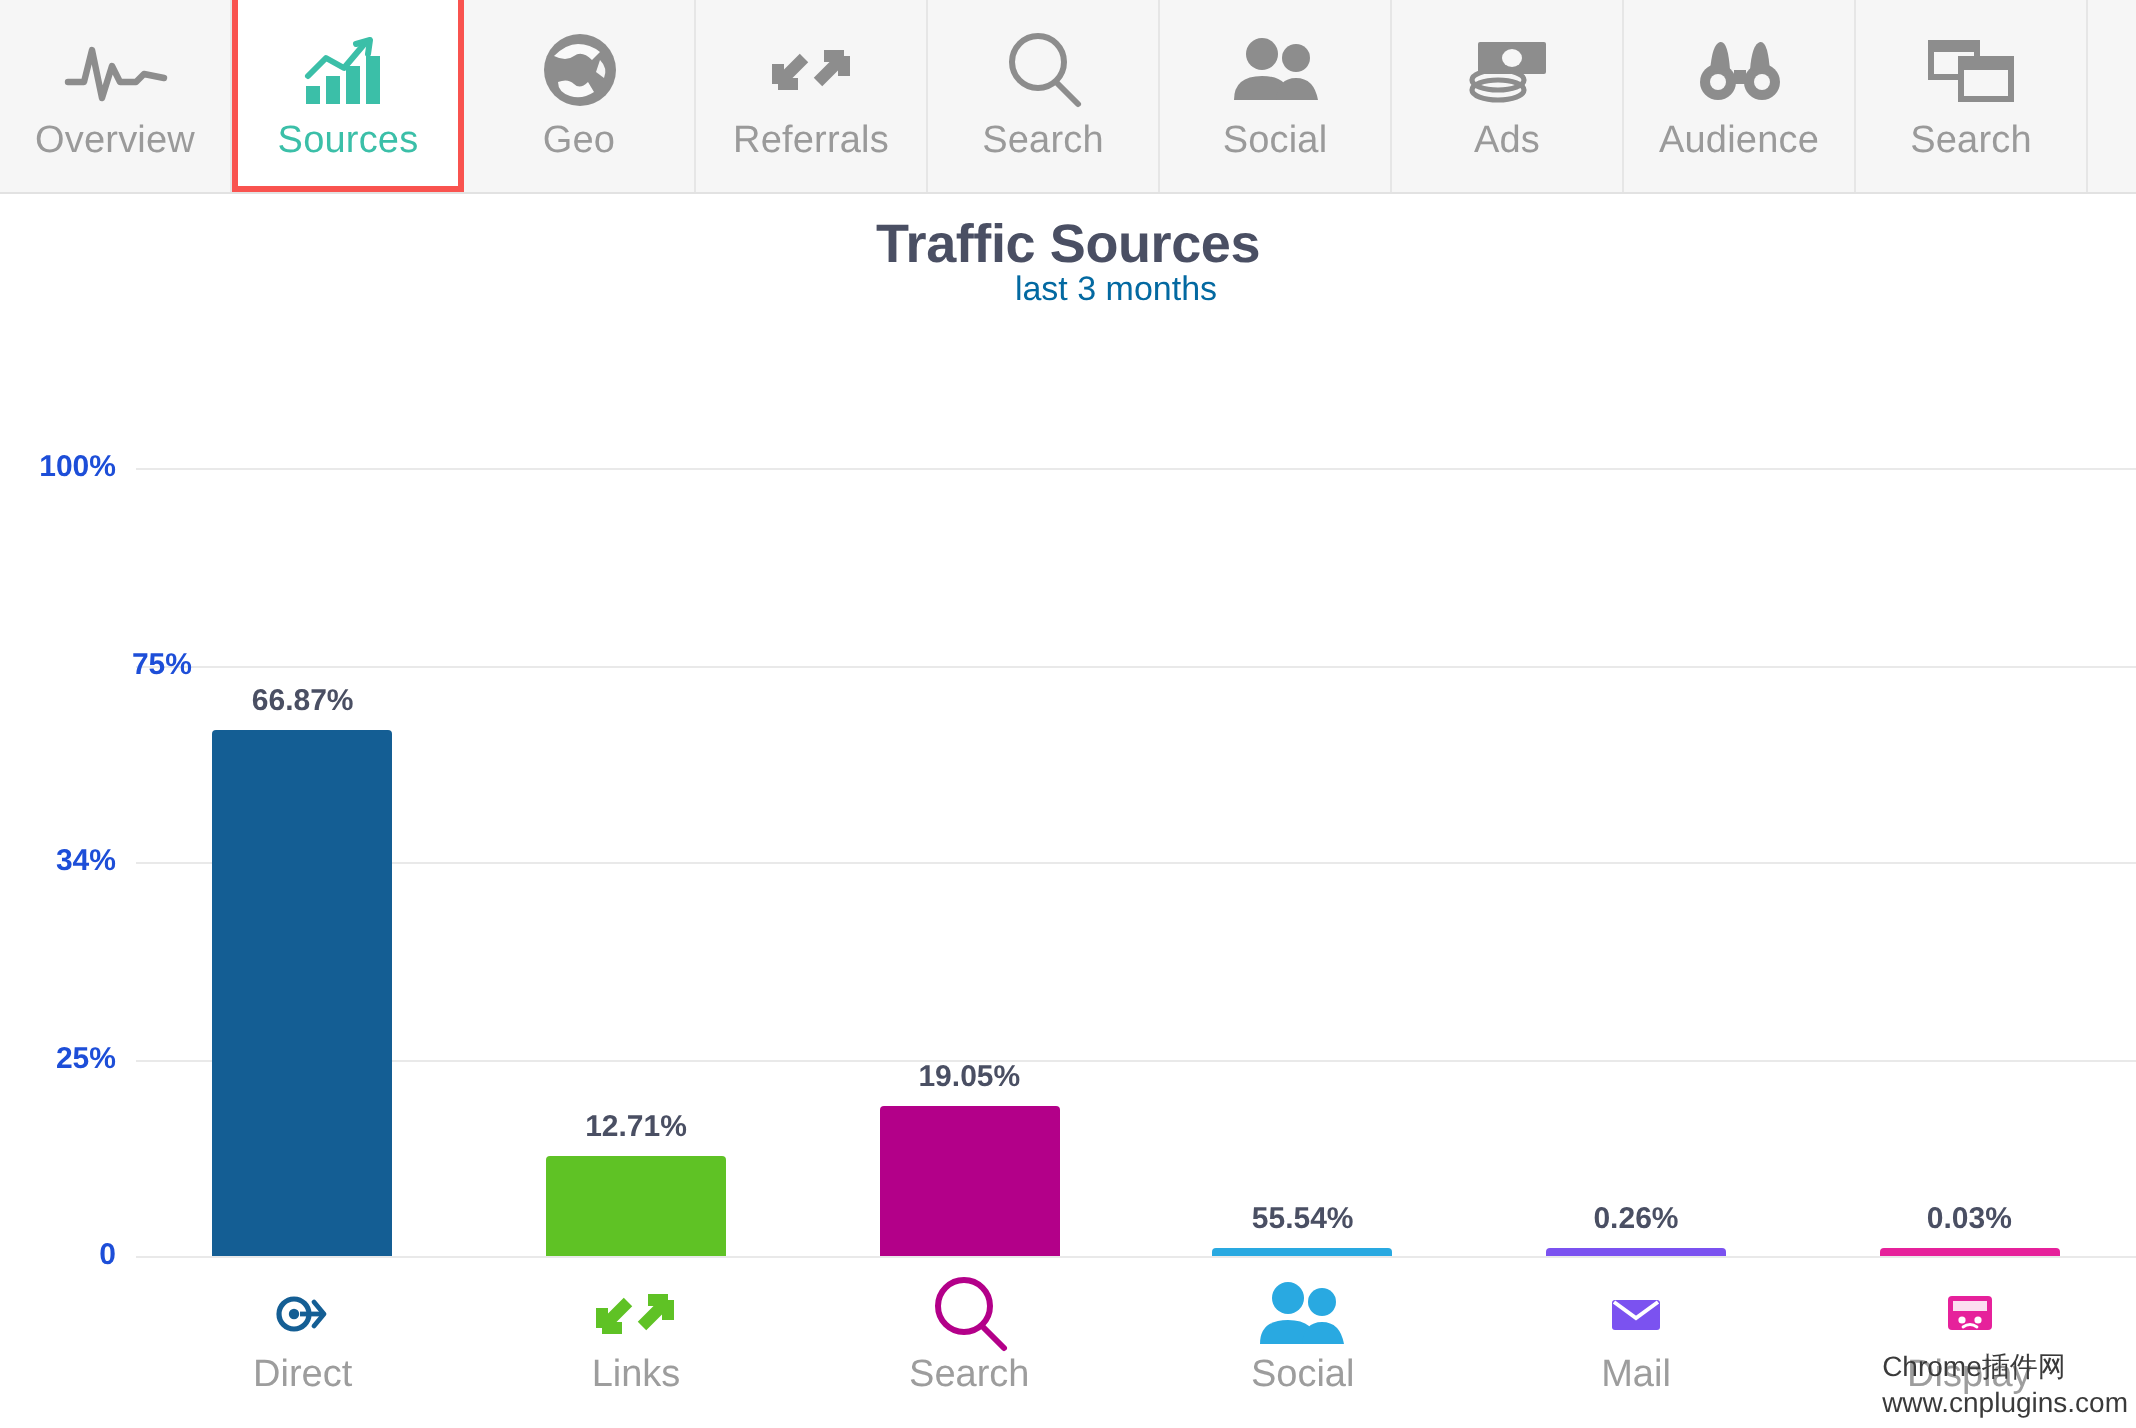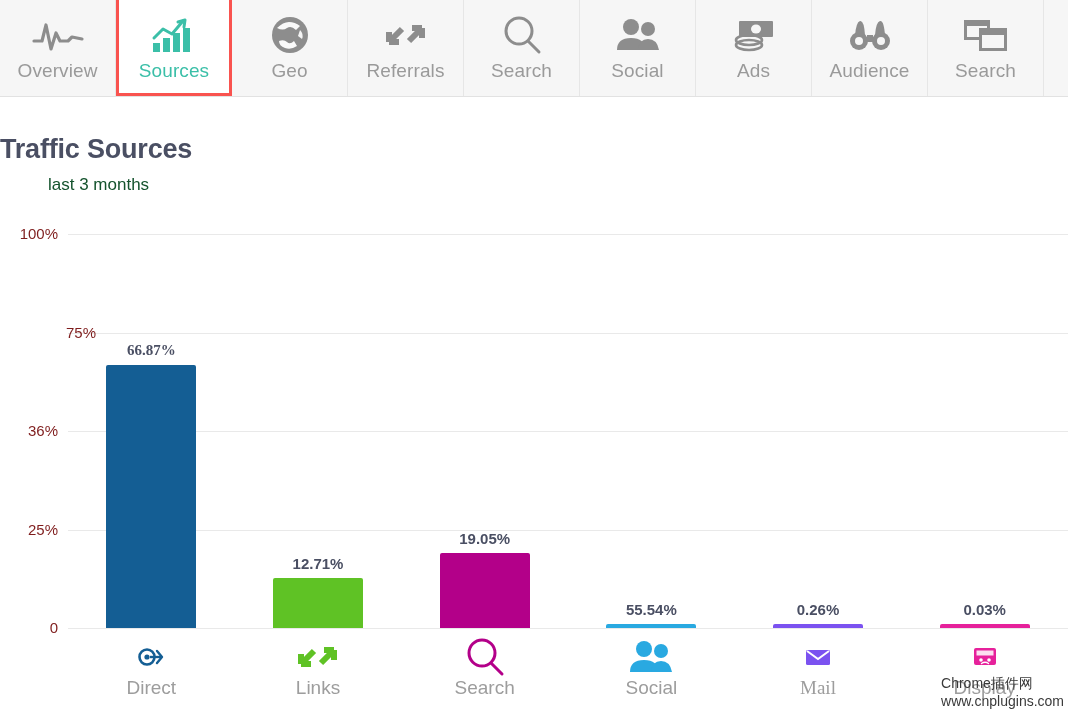--- a/index.html
+++ b/index.html
@@ -66,36 +66,36 @@
     padding-top: 13px;
     width: 116px;
     flex: 0 0 116px;
     z-index: 5;
   }
   .tab.selected .tab-label { color: #3bbfa8; }
 
   
   #heading {
     position: absolute;
-    left: 0; top: 136px;
+    left: 0; top: 109px;
     width: 100%;
+    text-align: center;
   }
   #page-title {
     font-size: 27px;
     font-weight: bold;
     color: #4a4f63;
     letter-spacing: -0.2px;
     line-height: 1;
     margin: 0;
     padding: 0;
   }
   #page-subtitle {
     font-size: 17px;
-    color: #14532d;
-    margin-top: 13px;
+    color: #0369a1;
     line-height: 1;
     padding-left: 48px;
   }
 
   
   #chart {
     position: absolute;
     left: 0;
     top: 210px;
     width: 1068px;
@@ -113,22 +113,23 @@
     right: 0;
     height: 1px;
     background: #e9e9e9;
   }
   .ytick {
     position: absolute;
     left: 0;
     width: 58px;
     text-align: right;
     font-size: 15px;
-    color: #7f1d1d;
-    line-height: 1;
+    color: #1d4ed8;
+    line-height: 1;
+    font-weight: bold;
   }
   .bar {
     position: absolute;
     bottom: 0;
     border-radius: 2px 2px 0 0;
   }
   .barlabel {
     position: absolute;
     font-size: 15px;
     font-weight: bold;
@@ -286,27 +287,27 @@
   <div id="page-subtitle">last 3 months</div>
 </div>
 
 <div id="chart">
   <div id="plot">
       <div class="gridline" style="top: 24px;"></div>
       <div class="ytick" style="top: 16px;">100%</div>
       <div class="gridline" style="top: 122.5px;"></div>
       <div class="ytick" style="top: 114.5px; margin-left: 38px;">75%</div>
       <div class="gridline" style="top: 221px;"></div>
-      <div class="ytick" style="top: 213px;">36%</div>
+      <div class="ytick" style="top: 213px;">34%</div>
       <div class="gridline" style="top: 319.5px;"></div>
       <div class="ytick" style="top: 311.5px;">25%</div>
       <div class="gridline" style="top: 418px;"></div>
       <div class="ytick" style="top: 410px;">0</div>
       <div class="bar" title="Direct 66.87%" style="left: 106.333px; width: 90px; height: 263.468px; bottom: 2px; background: rgb(20, 94, 148);"></div>
-      <div class="barlabel" style="left: 81.3333px; width: 140px; top: 132.532px; font-family: Liberation Serif, serif;">66.87%</div>
+      <div class="barlabel" style="left: 81.3333px; width: 140px; top: 132.532px;">66.87%</div>
       <div class="bar" title="Links 12.71%" style="left: 273px; width: 90px; height: 50.0774px; bottom: 2px; background: rgb(95, 194, 37);"></div>
       <div class="barlabel" style="left: 248px; width: 140px; top: 345.923px;">12.71%</div>
       <div class="bar" title="Search 19.05%" style="left: 439.667px; width: 90px; height: 75.057px; bottom: 2px; background: rgb(179, 0, 137);"></div>
       <div class="barlabel" style="left: 414.667px; width: 140px; top: 320.943px;">19.05%</div>
       <div class="bar" title="Social 1.07%" style="left: 606.333px; width: 90px; height: 4.2158px; bottom: 2px; background: rgb(41, 169, 225);"></div>
       <div class="barlabel" style="left: 581.333px; width: 140px; top: 391.784px;">55.54%</div>
       <div class="bar" title="Mail 0.26%" style="left: 773px; width: 90px; height: 4px; bottom: 2px; background: rgb(123, 82, 240);"></div>
       <div class="barlabel" style="left: 748px; width: 140px; top: 392px;">0.26%</div>
       <div class="bar" title="Display 0.03%" style="left: 939.667px; width: 90px; height: 4px; bottom: 2px; background: rgb(230, 33, 155);"></div>
       <div class="barlabel" style="left: 914.667px; width: 140px; top: 392px; text-align: center;">0.03%</div>
@@ -345,21 +346,21 @@
         <div class="cat-icon" style="color: rgb(41, 169, 225);">
           <svg width="48" height="38" viewBox="0 0 48 38">
             <circle cx="17" cy="11" r="8" fill="currentColor"></circle>
             <path d="M3 34 q0 -12 14 -12 t14 12z" fill="currentColor"></path>
             <circle cx="34" cy="13" r="7" fill="currentColor"></circle>
             <path d="M24 34 q1 -11 10 -11 t11 11z" fill="currentColor"></path>
           </svg>
         </div>
         <div class="cat-label">Social</div>
       </div>
-      <div class="cat" style="left: 733px; font-family: Liberation Serif, serif;">
+      <div class="cat" style="left: 733px;">
         <div class="cat-icon" style="color: rgb(123, 82, 240);">
           <svg width="26" height="18" viewBox="0 0 26 18">
             <rect x="1" y="2" width="24" height="15" rx="1.5" fill="currentColor"></rect>
             <path d="M2 3 L13 11 L24 3" fill="none" stroke="#ffffff" stroke-width="2"></path>
           </svg>
         </div>
         <div class="cat-label">Mail</div>
       </div>
       <div class="cat" style="left: 899.667px;">
         <div class="cat-icon" style="color: rgb(230, 33, 155);">

